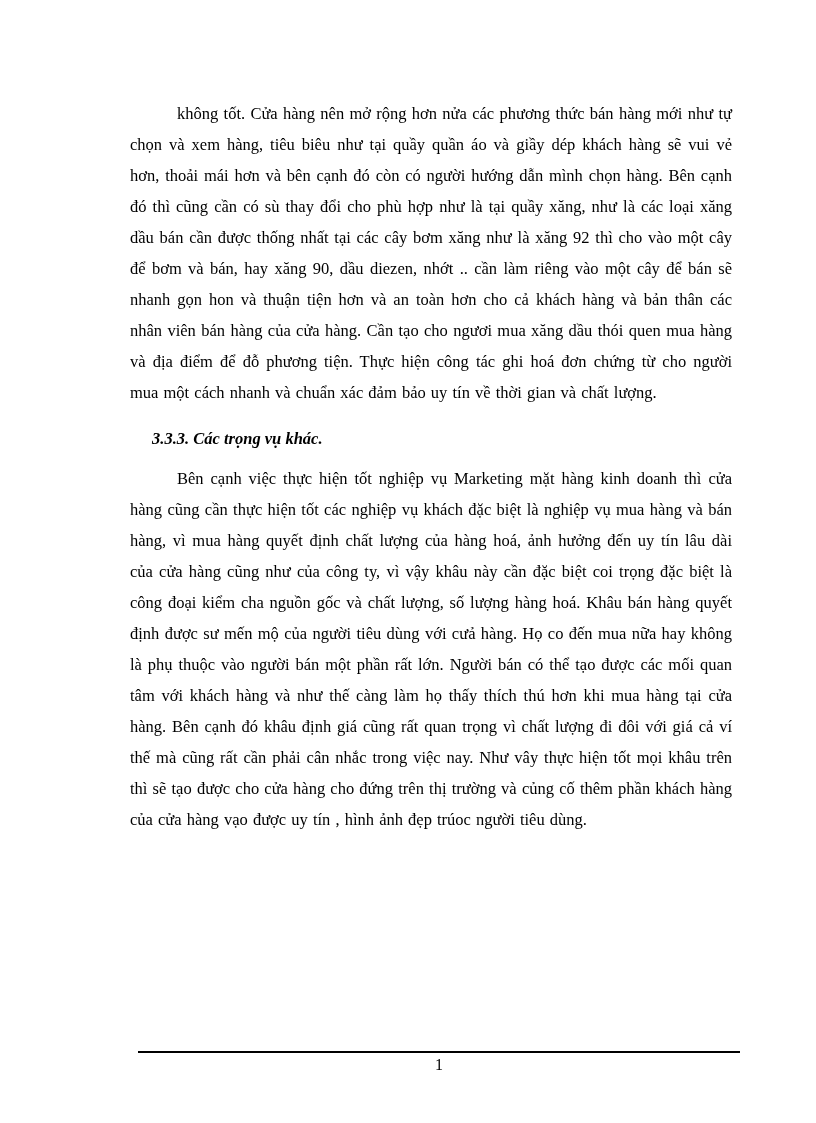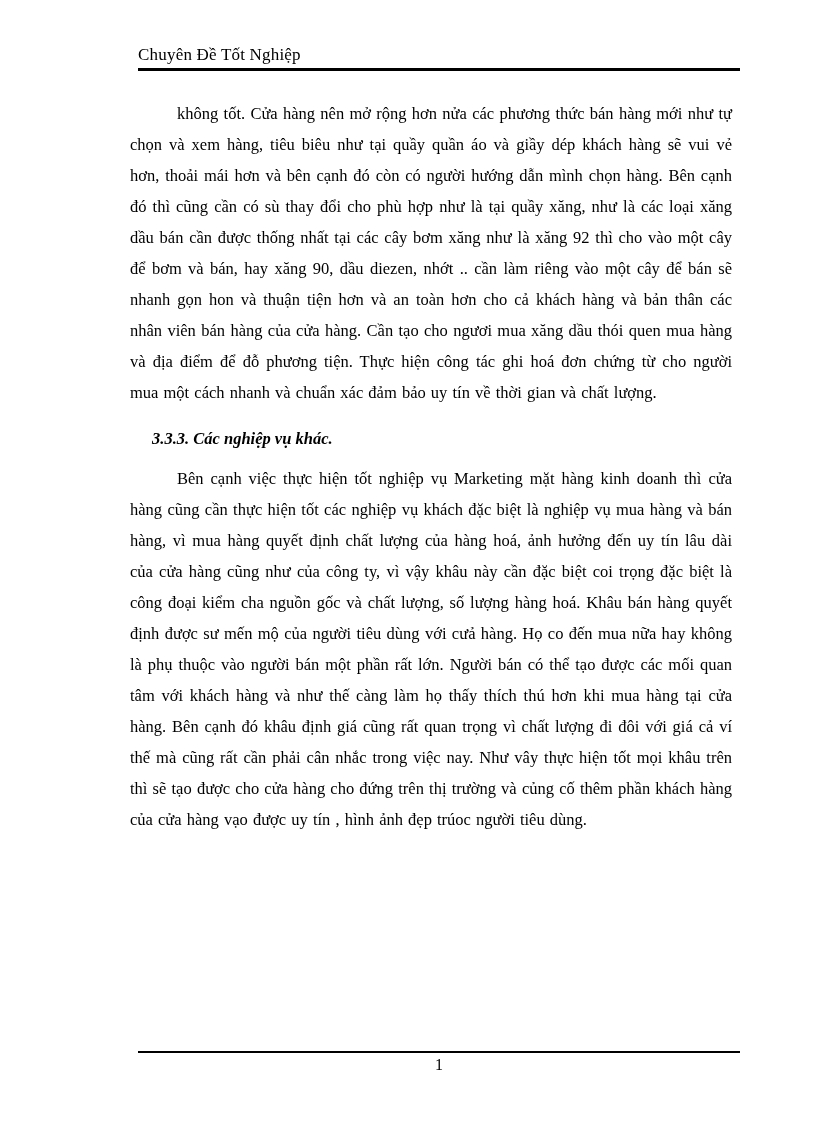--- a/index.html
+++ b/index.html
@@ -67,28 +67,25 @@
     font-size: 16px;
     line-height: 22px;
     margin-top: 1px;
   }
 </style>
 </head>
 <body>
 
 <div class="page">
 
-  <div class="header">
-    <span class="header-title">Chuyên Đề Tốt Nghiệp</span>
-  </div>
 
   <div class="doc-body">
     <p class="para">không tốt. Cửa hàng nên mở rộng hơn nửa các phương thức bán hàng mới như tự chọn và xem hàng, tiêu biêu như tại quầy quần áo và giầy dép khách hàng sẽ vui vẻ hơn, thoải mái hơn và bên cạnh đó còn có người hướng dẫn mình chọn hàng. Bên cạnh đó thì cũng cần có sù thay đổi cho phù hợp như là tại quầy xăng, như là các loại xăng dầu bán cần được thống nhất tại các cây bơm xăng như là xăng 92 thì cho vào một cây để bơm và bán, hay xăng 90, dầu diezen, nhớt .. cần làm riêng vào một cây để bán sẽ nhanh gọn hon và thuận tiện hơn và an toàn hơn cho cả khách hàng và bản thân các nhân viên bán hàng của cửa hàng. Cần tạo cho ngươi mua xăng dầu thói quen mua hàng và địa điểm để đỗ phương tiện. Thực hiện công tác ghi hoá đơn chứng từ cho người mua một cách nhanh và chuẩn xác đảm bảo uy tín về thời gian và chất lượng.</p>
 
-    <h3 class="section-heading">3.3.3. Các nghiệp vụ khác.</h3>
+    <h3 class="section-heading">3.3.3. Các trọng vụ khác.</h3>
 
     <p class="para">Bên cạnh việc thực hiện tốt nghiệp vụ Marketing mặt hàng kinh doanh thì cửa hàng cũng cần thực hiện tốt các nghiệp vụ khách đặc biệt là nghiệp vụ mua hàng và bán hàng, vì mua hàng quyết định chất lượng của hàng hoá, ảnh hưởng đến uy tín lâu dài của cửa hàng cũng như của công ty, vì vậy khâu này cần đặc biệt coi trọng đặc biệt là công đoại kiểm cha nguồn gốc và chất lượng, số lượng hàng hoá. Khâu bán hàng quyết định được sư mến mộ của người tiêu dùng với cưả hàng. Họ co đến mua nữa hay không là phụ thuộc vào người bán một phần rất lớn. Người bán có thể tạo được các mối quan tâm với khách hàng và như thế càng làm họ thấy thích thú hơn khi mua hàng tại cửa hàng. Bên cạnh đó khâu định giá cũng rất quan trọng vì chất lượng đi đôi với giá cả ví thế mà cũng rất cần phải cân nhắc trong việc nay. Như vây thực hiện tốt mọi khâu trên thì sẽ tạo được cho cửa hàng cho đứng trên thị trường và củng cố thêm phần khách hàng của cửa hàng vạo được uy tín , hình ảnh đẹp trúoc người tiêu dùng.</p>
   </div>
 
   <div class="footer">
     <div class="footer-line"></div>
     <div class="page-number">1</div>
   </div>
 
 </div>

